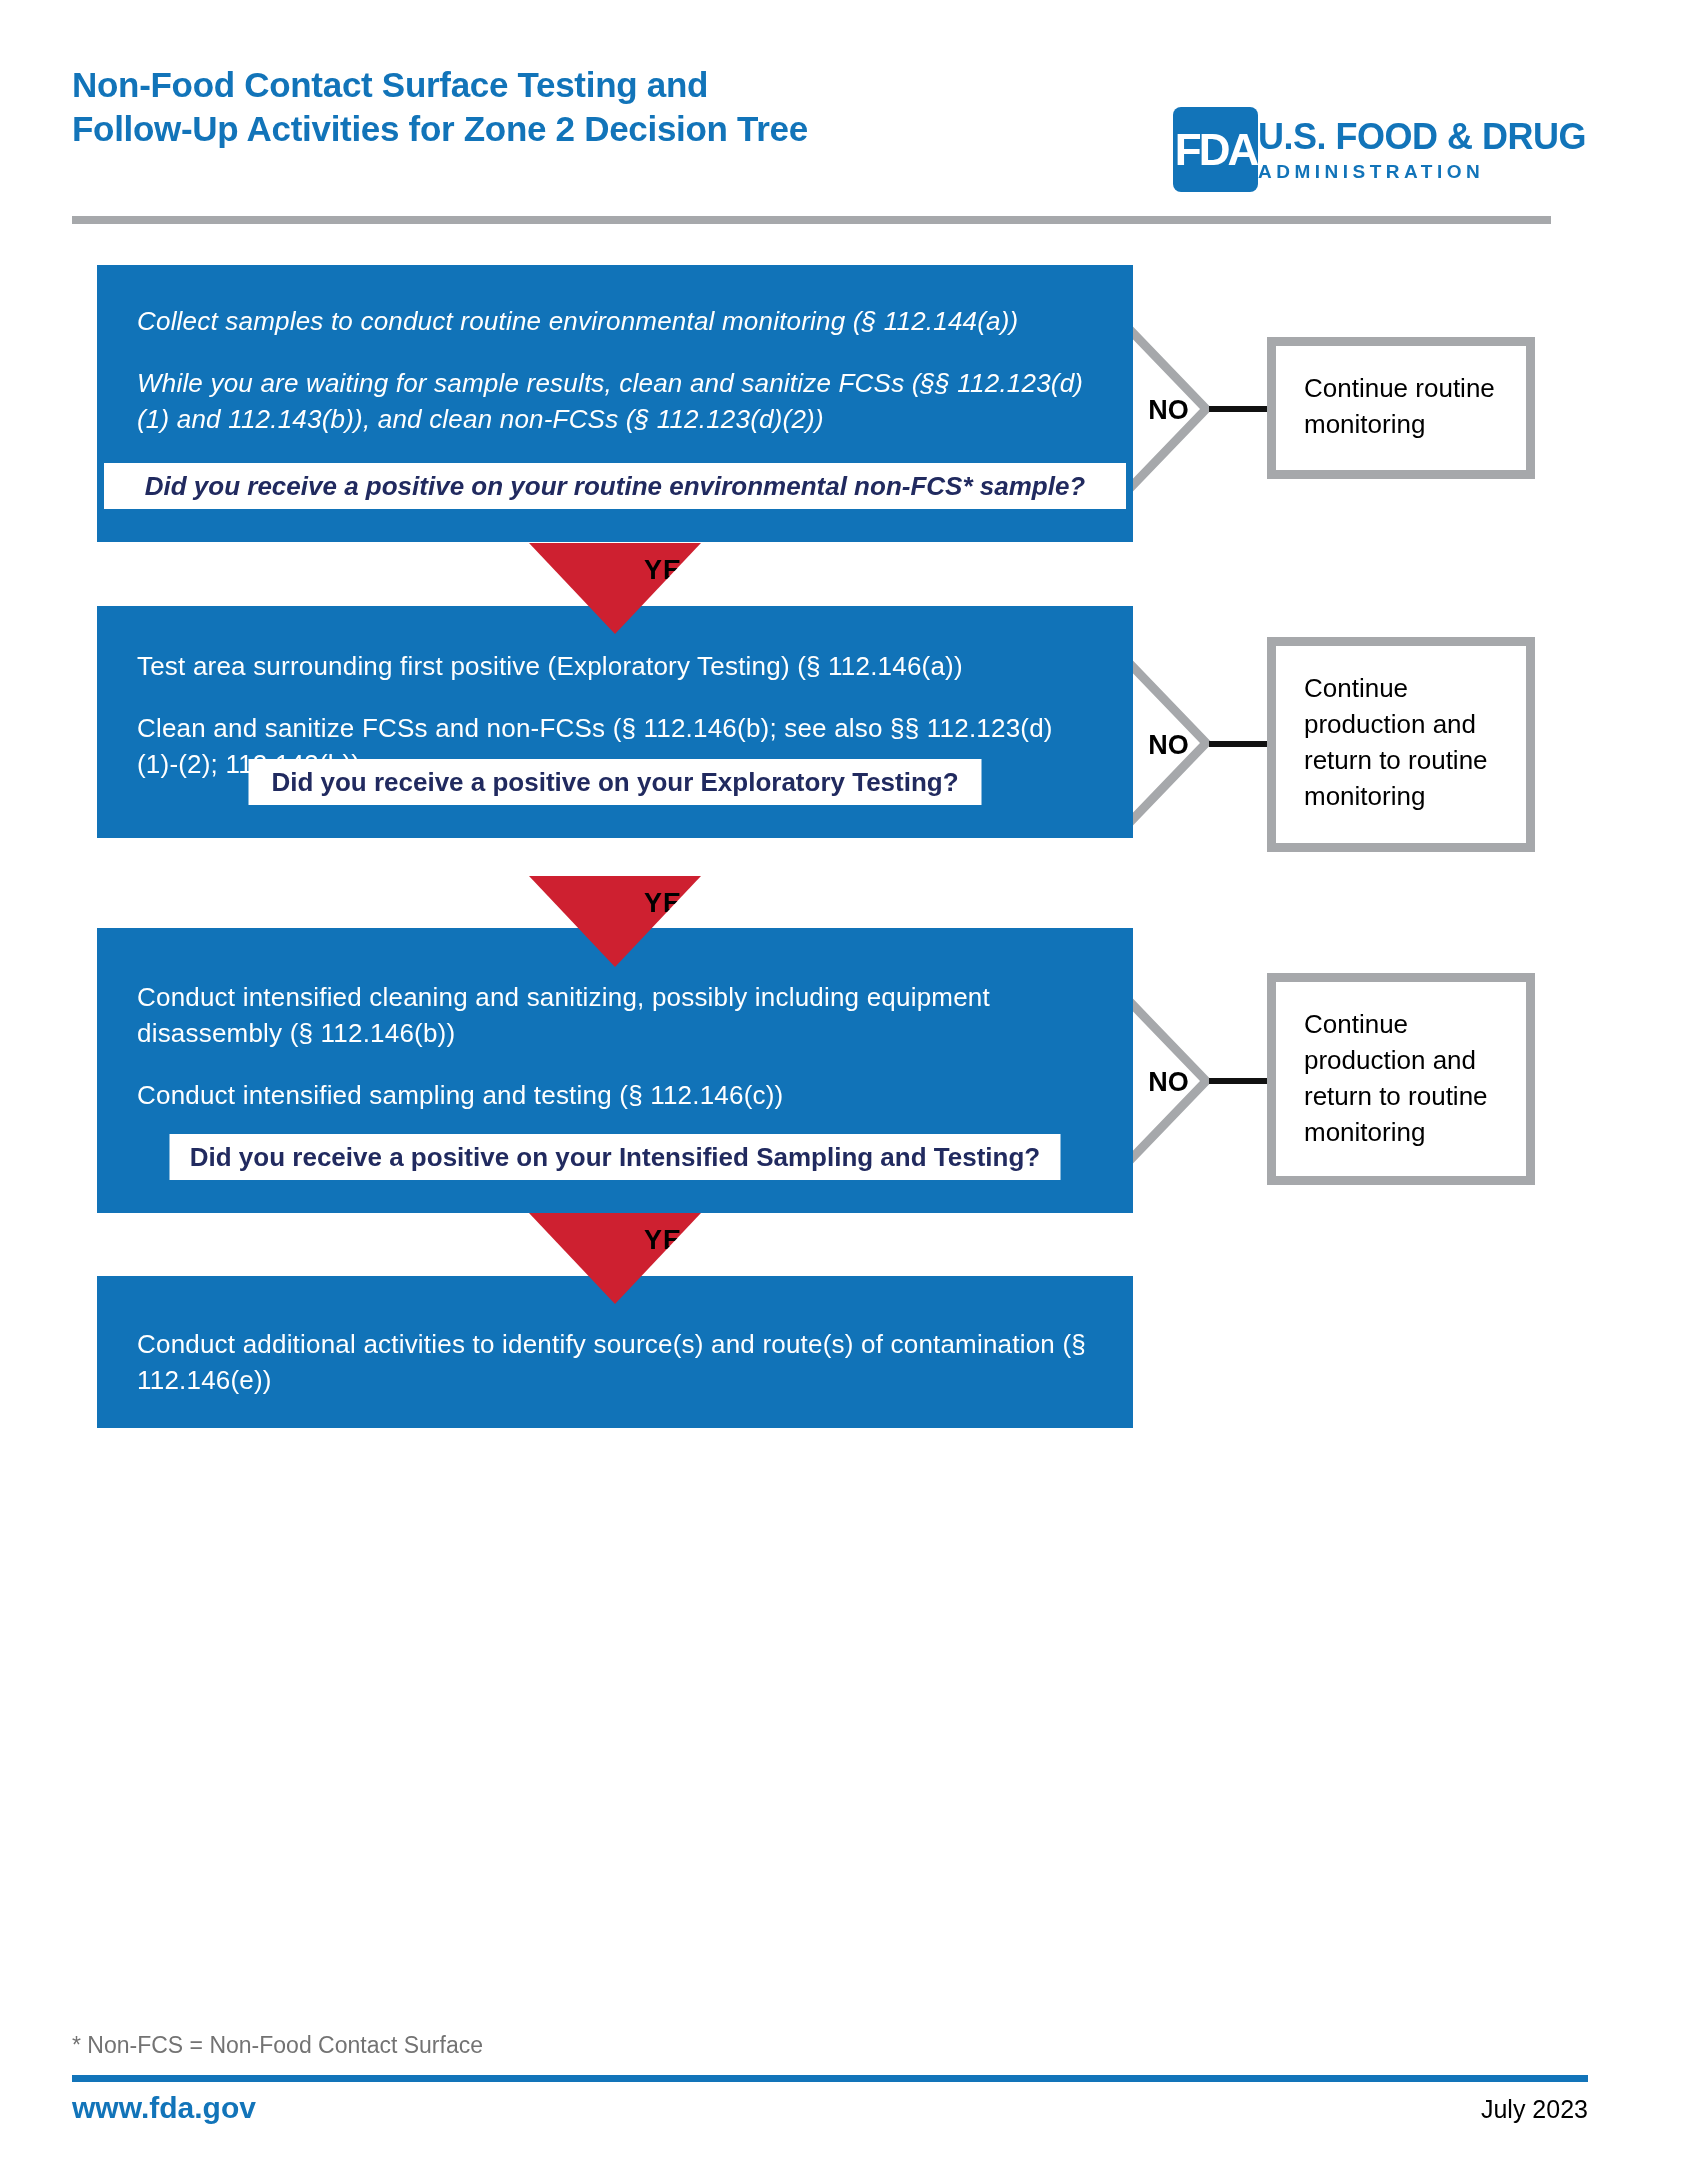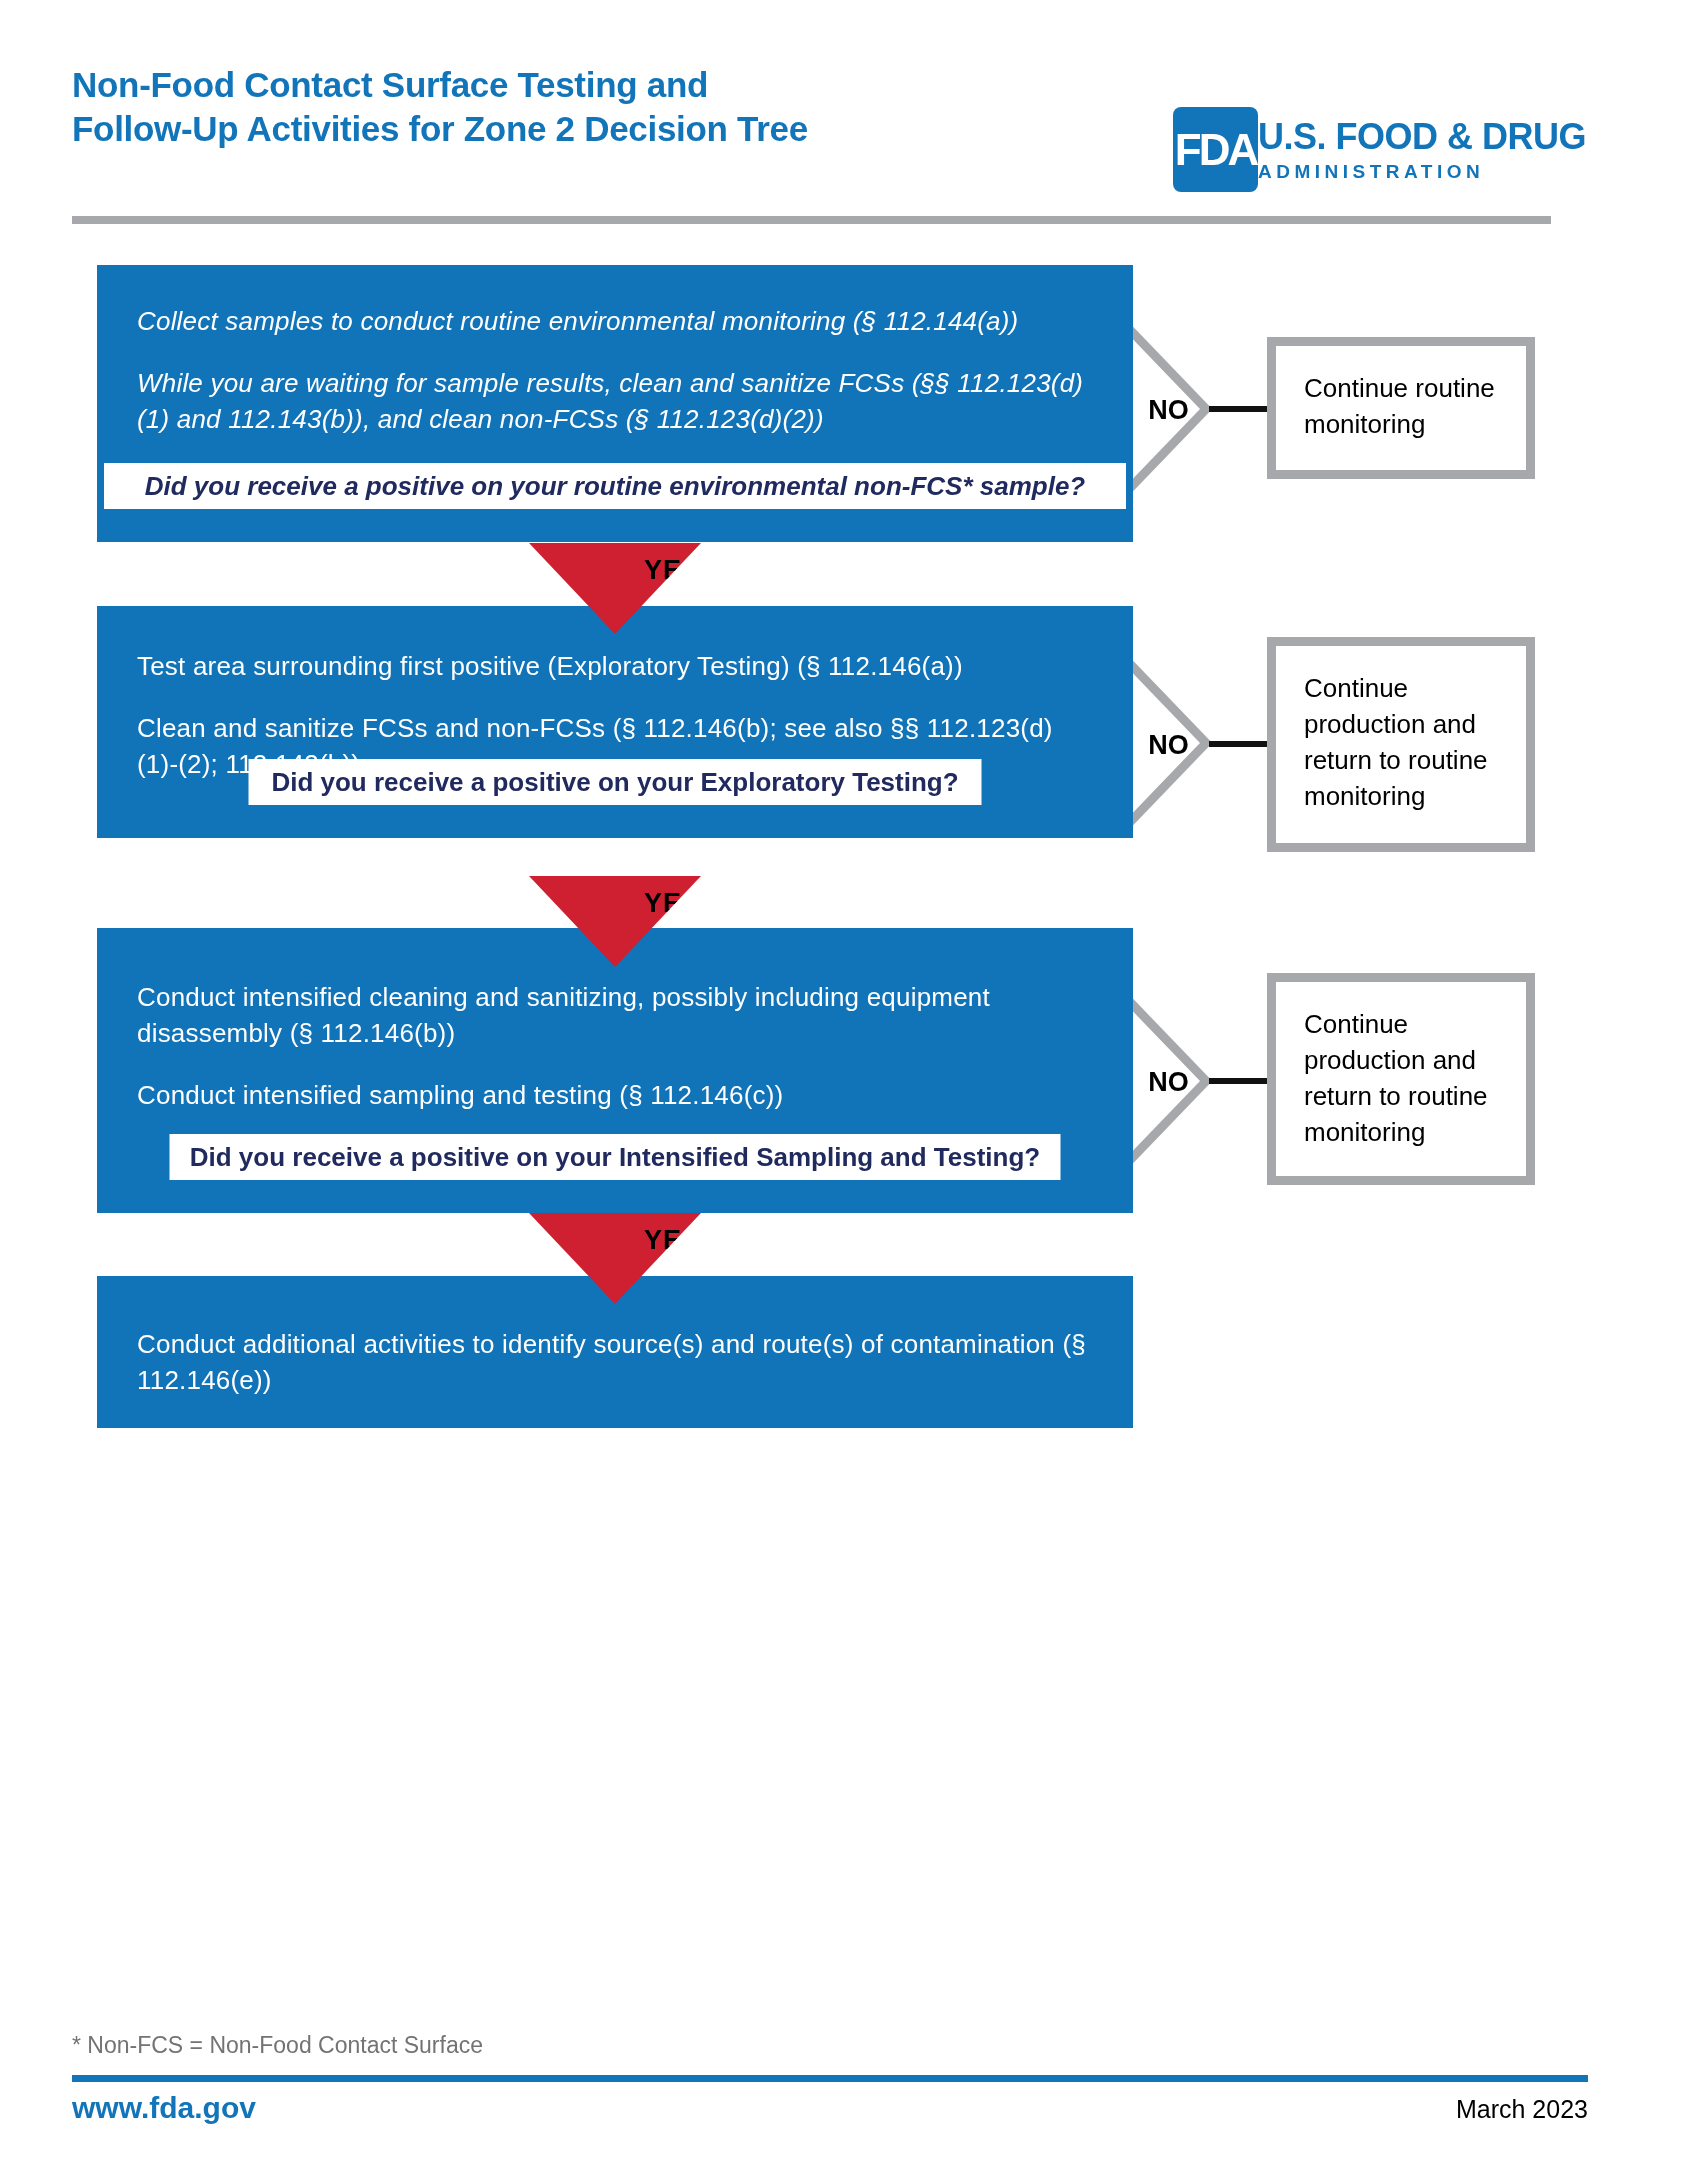--- a/index.html
+++ b/index.html
@@ -129,16 +129,16 @@
   <div class="no-box" id="noBox3">Continue production and return to routine monitoring</div>
   <div class="yes" id="yes3">YES</div>
 
   <div class="step" id="box4">
     <div class="para">Conduct additional activities to identify source(s) and route(s) of contamination (§ 112.146(e))</div>
   </div>
 
   <div class="footnote">* Non-FCS = Non-Food Contact Surface</div>
   <div class="rule-blue"></div>
   <a class="site" href="#">www.fda.gov</a>
-  <div class="date">March 2023</div>
+  <div class="date">July 2023</div>
 
 </div>
 
 
 </body></html>

